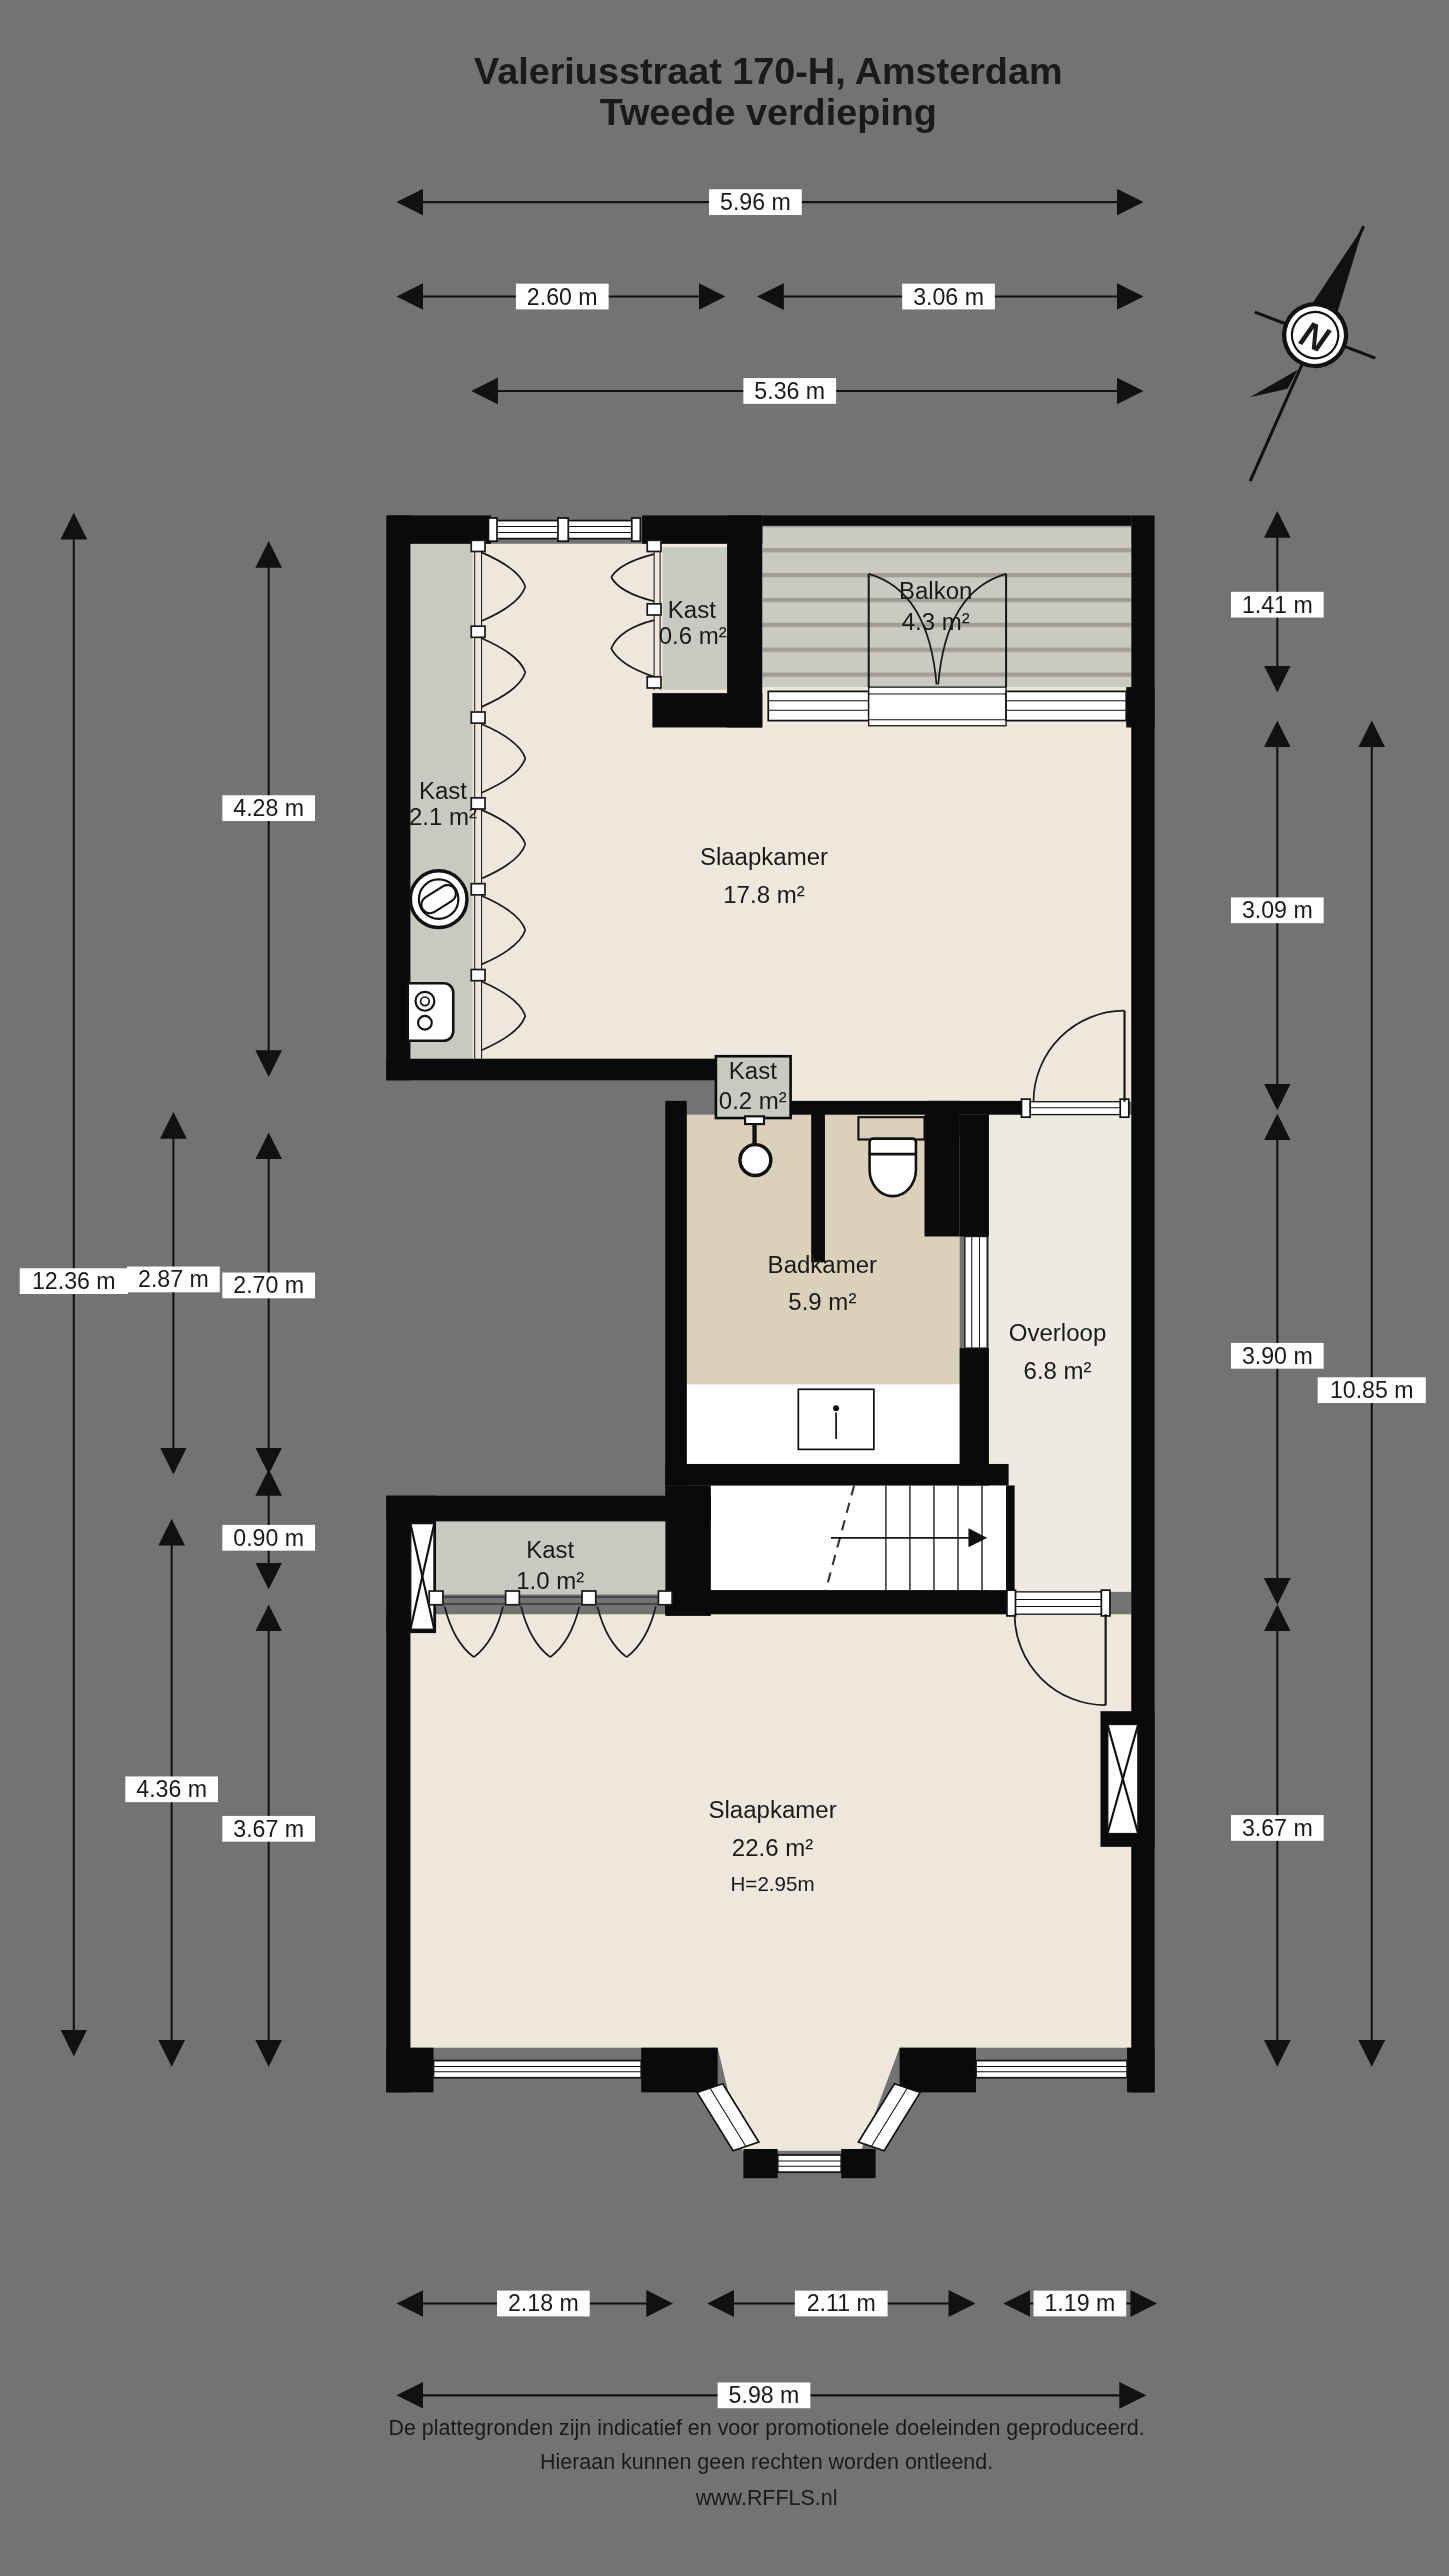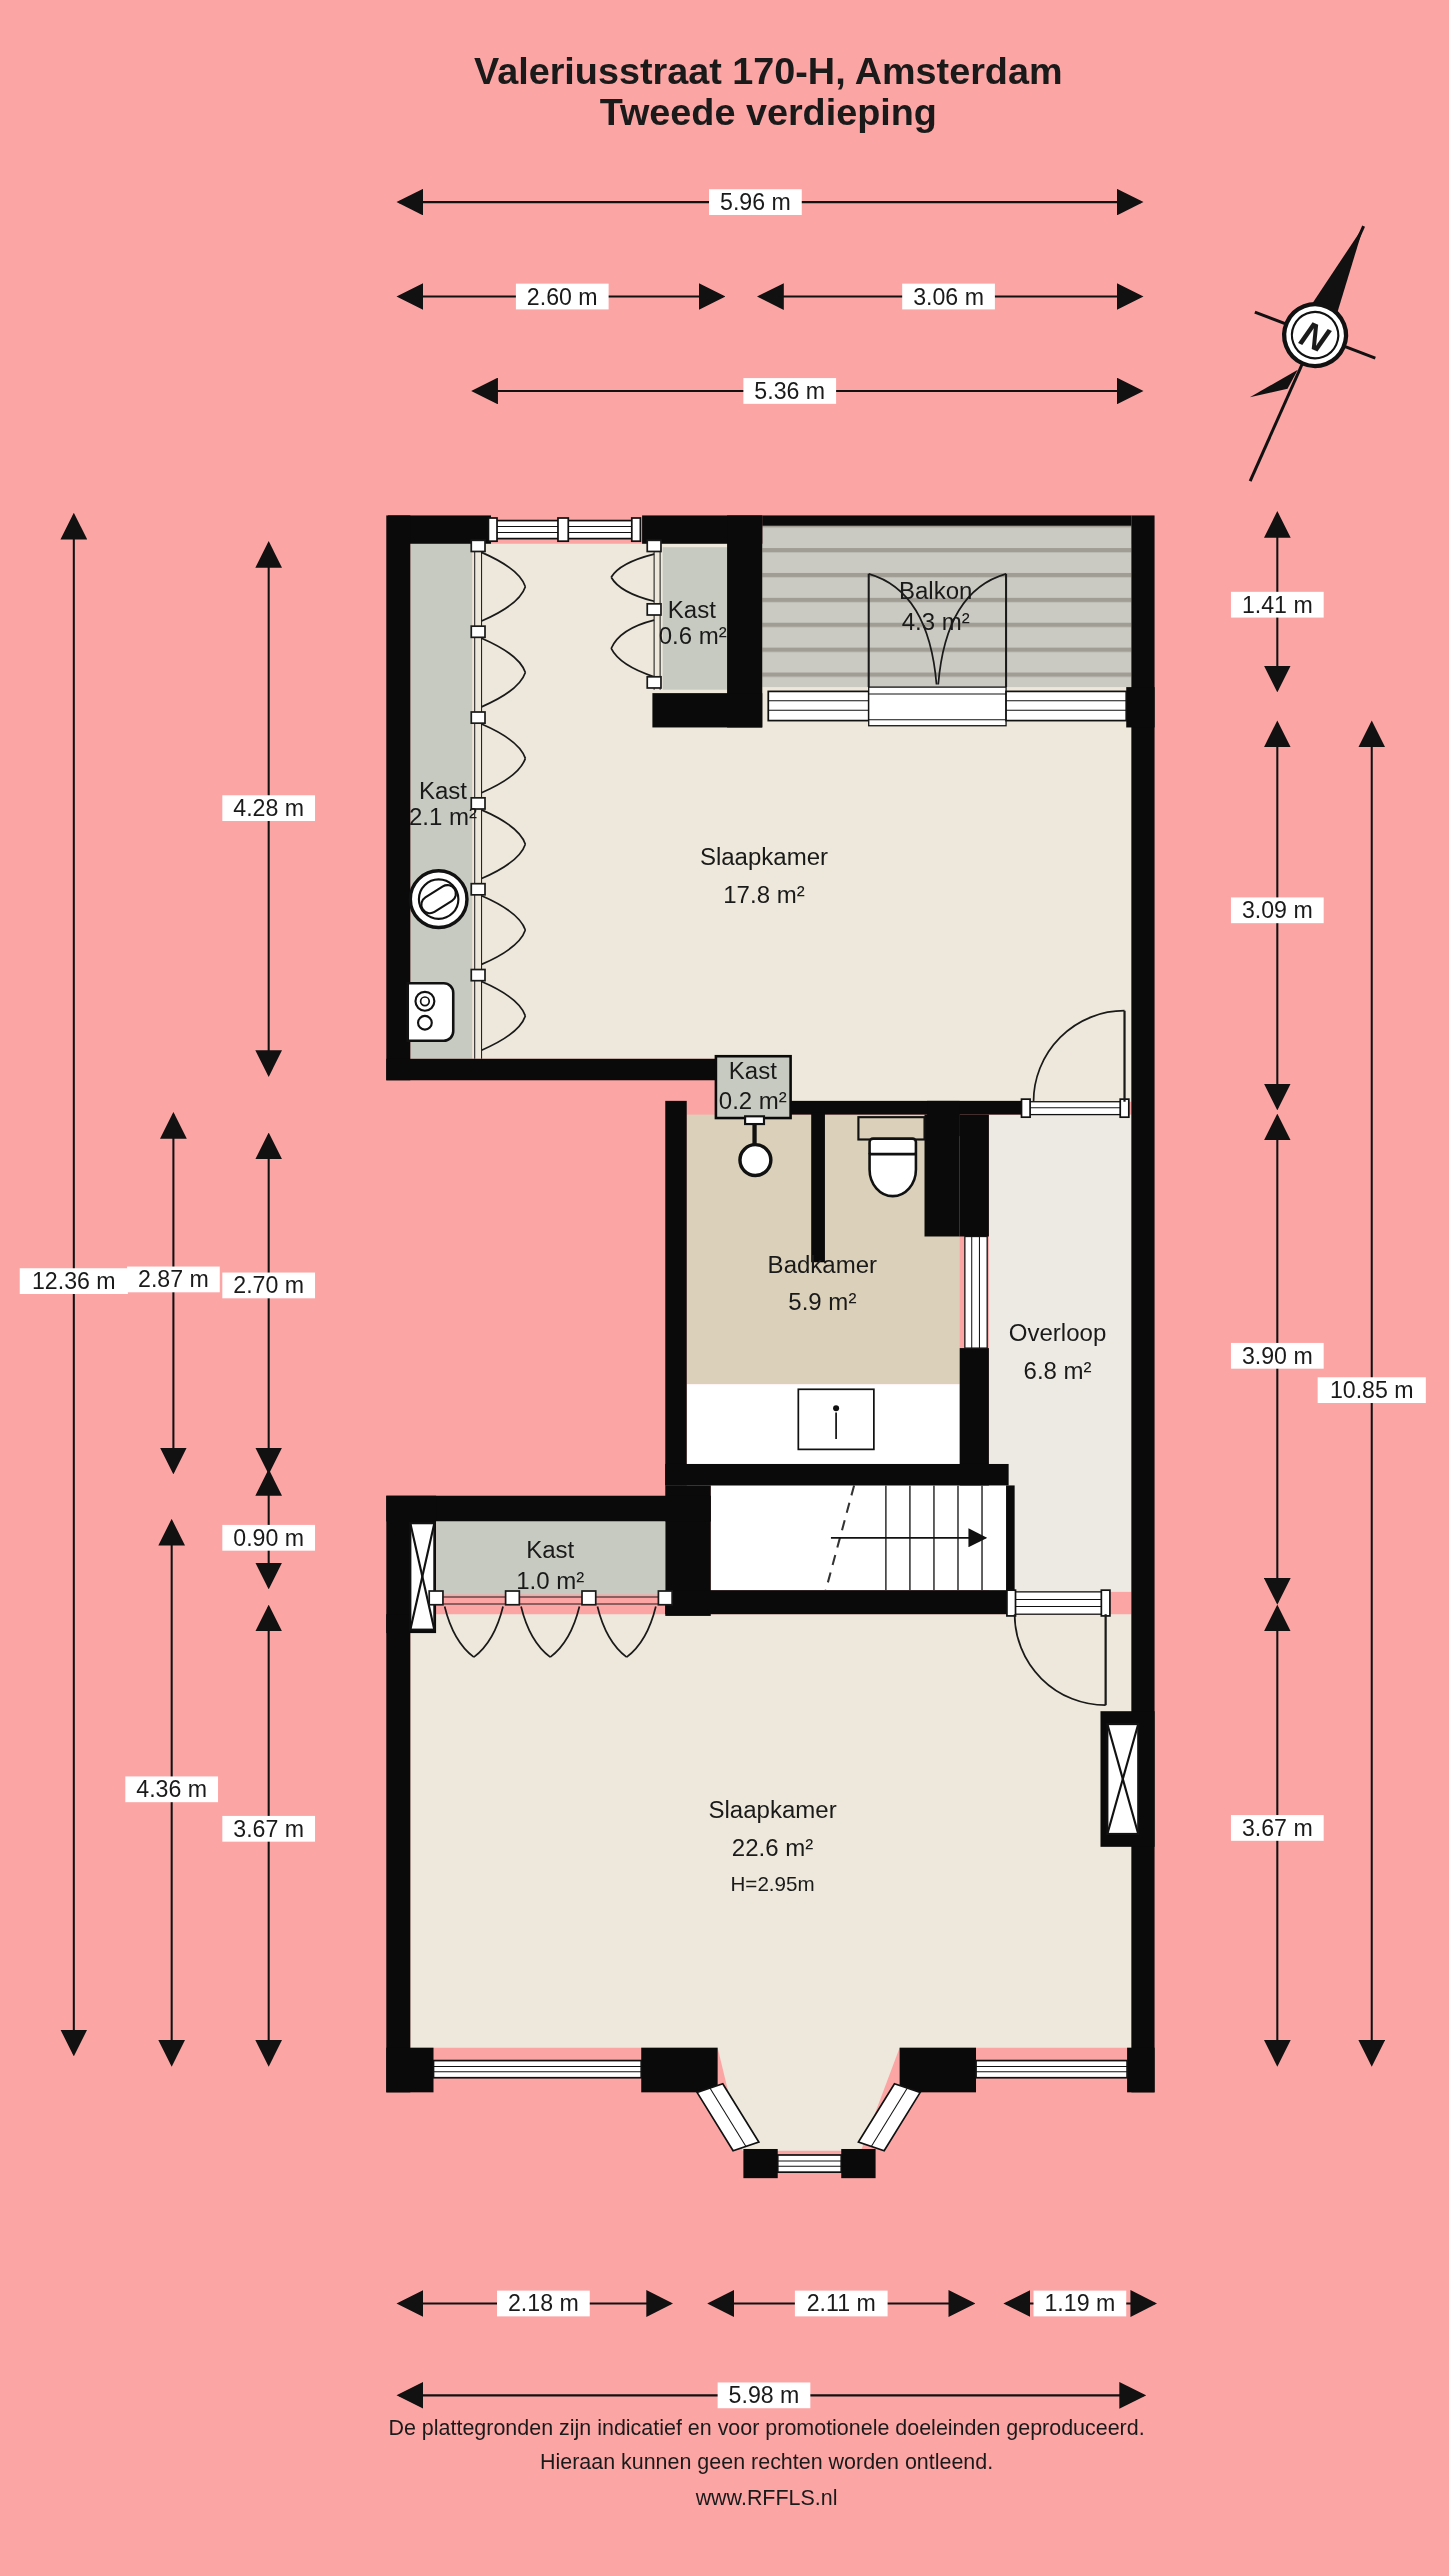--- a/index.html
+++ b/index.html
@@ -1,16 +1,16 @@
 <!DOCTYPE html>
 <html style="font-size:13.7px"><head>
 <meta charset="utf-8">
 <style>
   html,body{margin:0;padding:0;background:#ffffff;}
-  .page{position:relative;width:1449px;height:2576px;background:#fca5a5;margin:0 auto;}
+  .page{position:relative;width:1449px;height:2576px;background:#737373;margin:0 auto;}
   svg text{font-family:"Liberation Sans","DejaVu Sans",sans-serif;fill:#1a1a1a;
            text-anchor:middle;dominant-baseline:central;}
   .title1{font-size:44px;font-weight:bold;}
   .room  {font-size:28px;}
   .room-s{font-size:24px;}
   .dim   {font-size:27px;}
   .footer{font-size:25px;}
   .nchar {font-size:42px;font-weight:bold;font-style:italic;}
 </style>
 </head>

